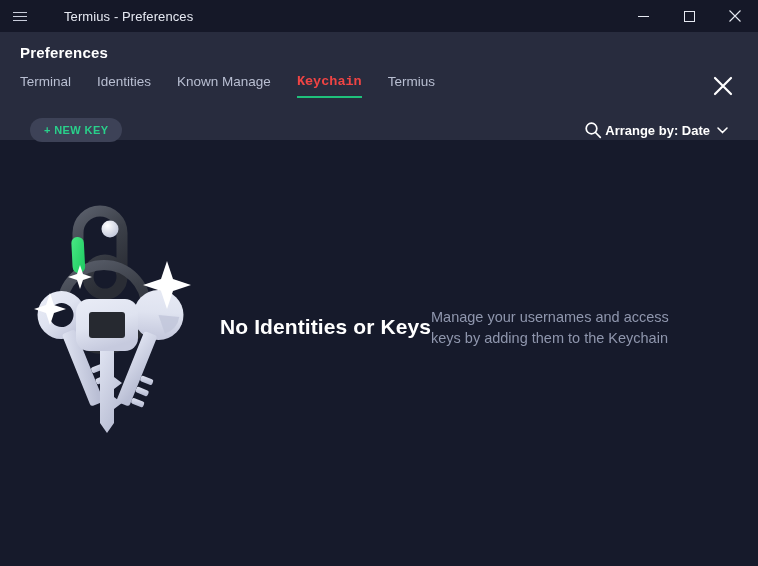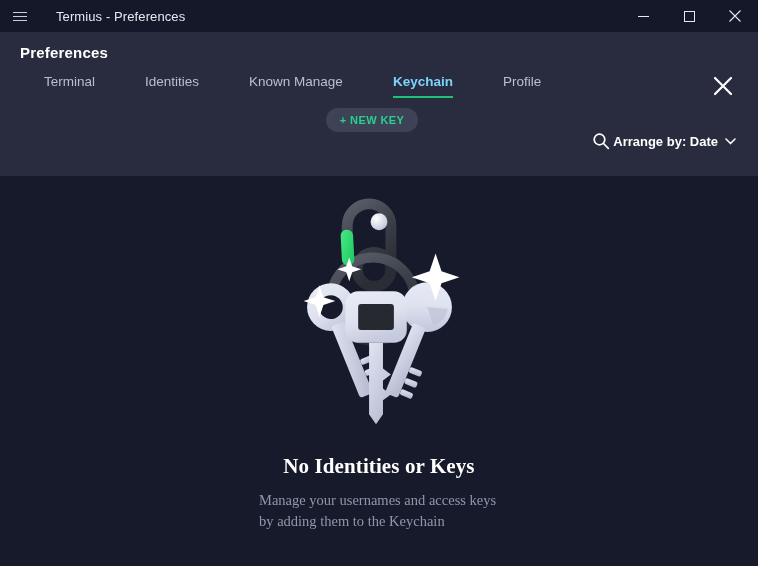--- a/index.html
+++ b/index.html
@@ -8,20 +8,21 @@
     background:#161a2b;
     font-family:"Liberation Sans", sans-serif;
     -webkit-font-smoothing:antialiased;
   }
 
   
   #titlebar{
     height:32px; background:#151828;
     display:flex; align-items:center;
     position:relative;
+    gap:8px;
   }
   #hamburger{
     width:40px; height:32px;
     display:flex; flex-direction:column; align-items:center; justify-content:center;
     gap:3px; cursor:pointer;
   }
   #hamburger i{ display:block; width:14px; height:1px; background:#c9cddb; }
   #app-title{
     color:#e6e9f2; font-size:13px; letter-spacing:.1px;
     margin-left:16px; white-space:nowrap;
@@ -29,50 +30,50 @@
   #wincontrols{ position:absolute; right:0; top:0; height:32px; display:flex; }
   #wincontrols .wc{
     width:46px; height:32px; display:flex; align-items:center; justify-content:center;
     cursor:pointer;
   }
   .wc svg{ display:block; }
 
   
   #prefs-header{
     background:#282c3e;
-    height:144px;
+    height:108px;
     position:relative;
   }
   #prefs-title{
     position:absolute; left:20px; top:12px;
     color:#ffffff; font-size:15px; font-weight:bold; letter-spacing:.2px;
   }
   #header-close{
     position:absolute; right:22px; top:54px;
     width:26px; height:26px; transform:translateY(-50%);
     display:flex; align-items:center; justify-content:center; cursor:pointer;
   }
   #tabs{
     position:absolute; left:20px; top:42px;
     display:flex; align-items:flex-end; gap:26px;
   }
   .tab{
     color:#b9bfd2; font-size:13.5px; cursor:pointer;
-    padding-bottom:9px; position:relative; white-space:nowrap;margin-left:24px;
-  }
-  .tab.active{ color:#7dd3fc; font-weight:bold; }
+    padding-bottom:9px; position:relative; white-space:nowrap;
+  }
+  .tab.active{ color:#ef4444; font-weight:bold;font-family:Liberation Mono, monospace; }
   .tab.active:after{
     content:""; position:absolute; left:0; right:0; bottom:0;
     height:2px; background:#1fc17b;
   }
 
   
   #toolbar{
     position:absolute; left:0; right:0; top:76px; height:44px;
-    display:flex; align-items:center; padding:0 22px;flex-direction:column;
+    display:flex; align-items:center; padding:0 30px;
   }
   .pill{
     height:24px; border-radius:12px; background:#3d4257;
     display:flex; align-items:center; padding:0 14px;
     font-size:11px; font-weight:bold; letter-spacing:.4px;
     cursor:pointer; white-space:nowrap;
   }
   #btn-new-key{ color:#29d08b; margin-right:14px; }
   #btn-new-identity{ color:#ffffff; }
   #toolbar-right{
@@ -81,23 +82,22 @@
   #search-icon{ cursor:pointer; display:flex; align-items:center; }
   #arrange{
     display:flex; align-items:center; gap:7px;
     color:#ffffff; font-size:13px; font-weight:bold; cursor:pointer;
     white-space:nowrap;
   }
 
   
   #content{
     height:356px; background:#161a2b;
-    display:flex; flex-direction:column; align-items:center;
+    display:flex; flex-direction:row; align-items:center;
     padding-top:8px;
-    font-family:Liberation Serif, serif;
   }
   #illustration{ width:220px; height:262px; }
   #empty-title{
     color:#ffffff; font-size:21px; font-weight:bold;
     margin-top:10px; letter-spacing:.1px;
   }
   #empty-desc{
     color:#8f96ad; font-size:14.5px; line-height:21px;
     margin-top:11px; max-width:240px;
   }
@@ -138,21 +138,21 @@
     <svg width="22" height="22" viewBox="0 0 22 22">
       <path d="M3 3 L19 19 M19 3 L3 19" stroke="#ffffff" stroke-width="2.2" stroke-linecap="round" fill="none"></path>
     </svg>
   </div>
 
   <div id="tabs">
     <div class="tab">Terminal</div>
     <div class="tab">Identities</div>
     <div class="tab">Known Manage</div>
     <div class="tab active">Keychain</div>
-    <div class="tab">Profile</div>
+    <div class="tab">Termius</div>
   </div>
 
   <div id="toolbar">
     <div class="pill" id="btn-new-key">+ NEW KEY</div>
 
     <div id="toolbar-right">
       <div id="search-icon">
         <svg width="18" height="18" viewBox="0 0 18 18">
           <circle cx="7.5" cy="7.5" r="5.3" fill="none" stroke="#ffffff" stroke-width="1.7"></circle>
           <path d="M11.5 11.5 L16.3 16.3" stroke="#ffffff" stroke-width="1.7" stroke-linecap="round"></path>

